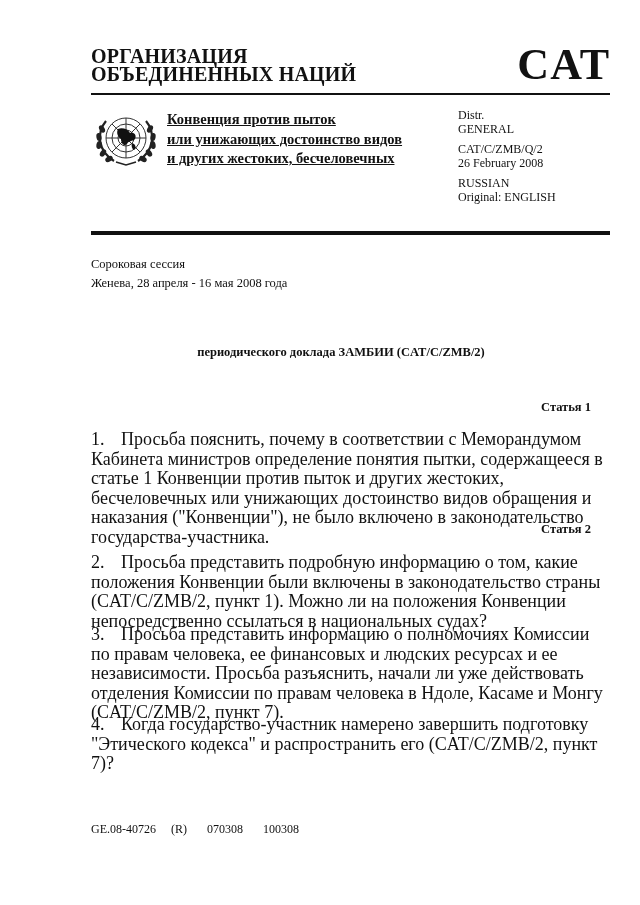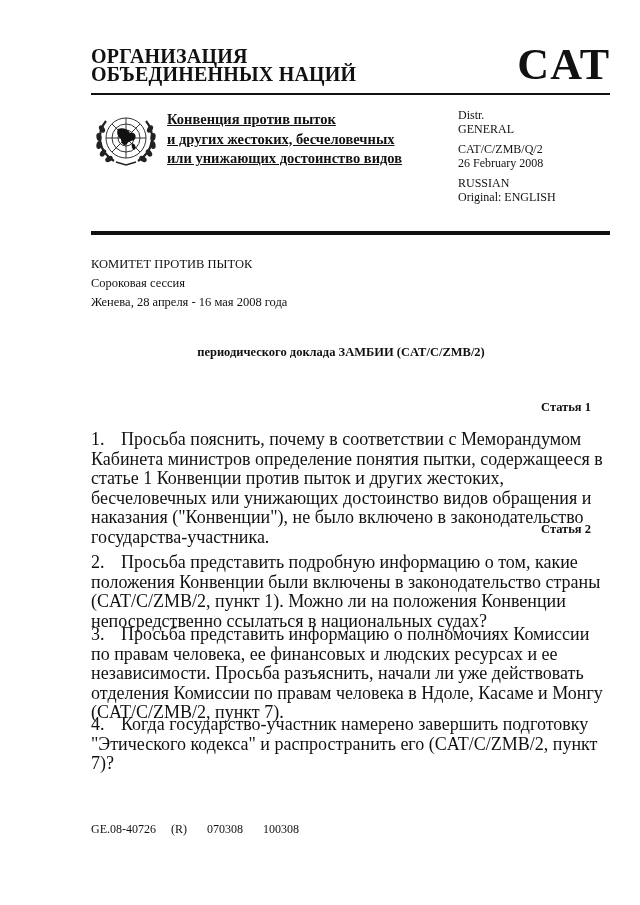--- a/index.html
+++ b/index.html
@@ -144,43 +144,42 @@
 
     <path d="M24 22 C28 20, 34 22, 36 26 C40 25, 43 28, 41 32 C38 35, 35 33, 33 37 C30 40, 27 36, 27 32 C24 30, 22 26, 24 22 Z" fill="#111"></path>
     <path d="M38 36 C41 37, 43 40, 40 43 C38 42, 37 39, 38 36 Z" fill="#111"></path>
 
     <path d="M22 55 L32 58 L42 55" fill="none" stroke="#222" stroke-width="1.6"></path>
   </svg>
 </div>
 
 <div class="abs convention-title">
   <div>Конвенция против пыток</div>
+  <div>или унижающих достоинство видов</div>
   <div>и других жестоких, бесчеловечных</div>
-  <div>или унижающих достоинство видов</div>
 </div>
 
 <div class="abs distr-block">
   <div class="grp">
     <div>Distr.</div>
     <div>GENERAL</div>
   </div>
   <div class="grp">
     <div>CAT/C/ZMB/Q/2</div>
     <div>26 February 2008</div>
   </div>
   <div class="grp">
     <div>RUSSIAN</div>
     <div>Original:  ENGLISH</div>
   </div>
 </div>
 
 <div class="abs rule-bottom"></div>
 
 <div class="abs committee">
-  <div>КОМИТЕТ ПРОТИВ ПЫТОК</div>
   <div>Сороковая сессия</div>
   <div>Женева, 28 апреля - 16 мая 2008 года</div>
 </div>
 
 <div class="abs doc-heading">
   <div>периодического доклада ЗАМБИИ (CAT/C/ZMB/2)</div>
 </div>
 
 <div class="abs article-heading" style="top:399px;">Статья 1</div>
 

